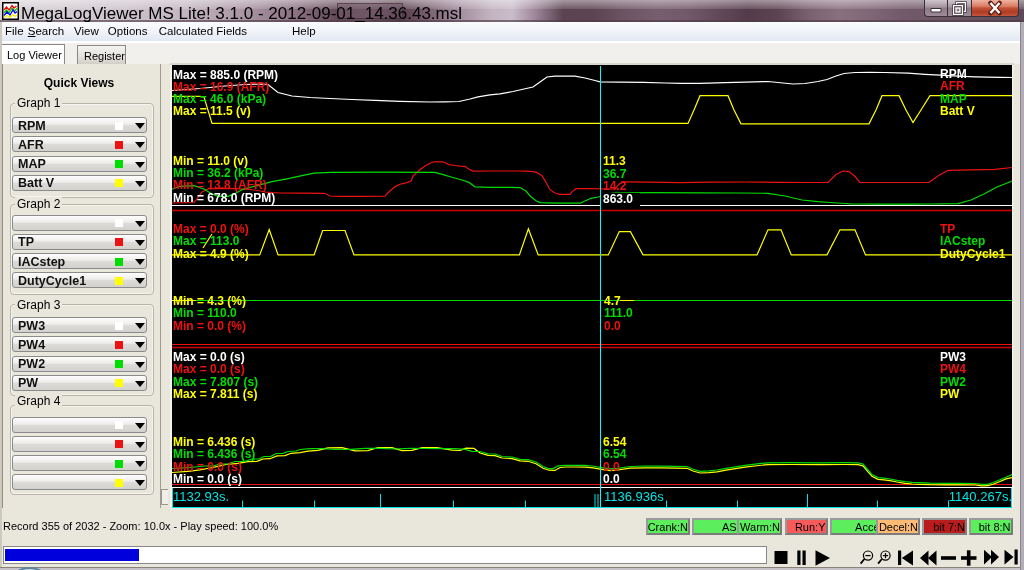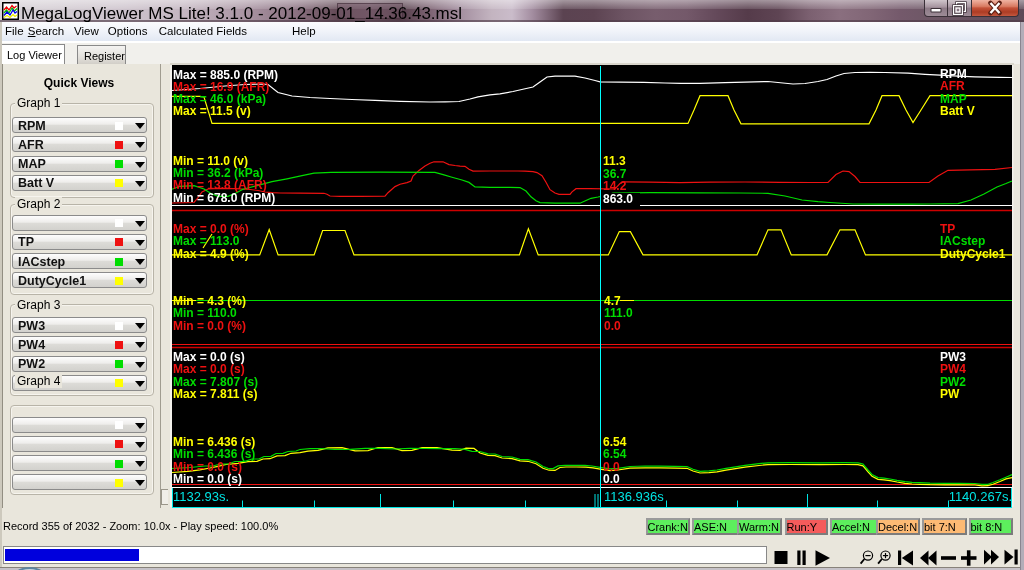--- a/index.html
+++ b/index.html
@@ -30,21 +30,21 @@
 .grouplabel{left:15px;font-size:12px;color:#000;background:#e9e6dc;padding:0 2px;}
 .qbtn{left:12px;width:135px;height:16px;border:1px solid #8b8b8b;border-radius:3px;background:linear-gradient(180deg,#fdfdfd 0%,#eeedeb 45%,#dddcd8 50%,#d2d1cd 100%);box-sizing:border-box;}
 .qbtn .lbl{position:absolute;left:5px;top:0.5px;font-size:12.5px;font-weight:bold;color:#111;}
 .qbtn .sq{position:absolute;left:102px;top:3.5px;width:8px;height:8px;}
 .qbtn .arr{position:absolute;left:122px;top:5px;width:0;height:0;border-left:5.5px solid transparent;border-right:5.5px solid transparent;border-top:6px solid #000;}
 
 #split1{left:159.5px;top:64px;width:1px;height:444px;background:#a09c90;}
 #splitbr{left:161px;top:489px;width:6px;height:14px;border:1px solid #9a968a;border-right:none;background:#f0eee8;}
 
 #statustext{left:3px;top:519.5px;font-size:11px;color:#000;}
-.chip{top:518px;height:17px;box-sizing:border-box;border:2px solid #9a9a9a;border-right-color:#7c7c7c;border-bottom-color:#7c7c7c;background:#5dee5d;font-size:11px;text-align:left;color:#000;padding-top:0.5px;}
+.chip{top:518px;height:17px;box-sizing:border-box;border:2px solid #9a9a9a;border-right-color:#7c7c7c;border-bottom-color:#7c7c7c;background:#5dee5d;font-size:11px;text-align:right;color:#000;padding-top:0.5px;}
 #progress{left:3px;top:546px;width:764px;height:17.5px;background:#fff;border:1px solid #888;box-sizing:border-box;}
 #progfill{left:5px;top:548.5px;width:134px;height:12.5px;background:#0000dd;}
 #bluearc{left:15px;top:566.5px;width:25px;height:12px;border:2px solid #5c85a0;border-radius:50%;background:#ccd8de;z-index:5;}
 #bottomline{left:0;top:567px;width:1024px;height:1px;background:#87827a;}
 #bottomborder{left:0;top:568px;width:1024px;height:2px;background:#c6c2c8;}
 #rightborder1{left:1020px;top:22px;width:1px;height:548px;background:#8a8590;}
 #rightborder2{left:1021px;top:22px;width:3px;height:548px;background:#b3adb8;}
 svg text{font-family:"Liberation Sans",sans-serif;}
 </style>
 </head>
@@ -157,21 +157,21 @@
     <span class="lbl">PW2</span>
     <span class="sq" style="background:#00dd00;"></span>
     <span class="arr"></span>
   </div>
 <div class="abs qbtn" style="top:374.90000000000003px;">
     <span class="lbl">PW</span>
     <span class="sq" style="background:#ffff00;"></span>
     <span class="arr"></span>
   </div>
 <div class="abs groupbox" style="top:404.5px;height:88.0px;"></div>
-<div class="abs grouplabel" style="top:374px;">Graph 4</div>
+<div class="abs grouplabel" style="top:394px;">Graph 4</div>
 <div class="abs qbtn" style="top:416.5px;">
     <span class="lbl"></span>
     <span class="sq" style="background:#ffffff;"></span>
     <span class="arr"></span>
   </div>
 <div class="abs qbtn" style="top:435.8px;">
     <span class="lbl"></span>
     <span class="sq" style="background:#ee1111;"></span>
     <span class="arr"></span>
   </div>
@@ -282,21 +282,21 @@
 </div>
 
 <div class="abs" id="statustext">Record 355 of 2032 - Zoom: 10.0x - Play speed: 100.0%</div>
 
 <div class="abs chip" style="left:645.5px;width:44.5px;background:#5dee5d;">Crank:N</div>
 <div class="abs chip" style="left:692.0px;width:65px;background:#5dee5d;">ASE:N</div>
 <div class="abs chip" style="left:737.0px;width:45.0px;background:#5dee5d;">Warm:N</div>
 <div class="abs chip" style="left:784.5px;width:43.0px;background:#f55b5b;">Run:Y</div>
 <div class="abs chip" style="left:830.0px;width:65px;background:#5dee5d;">Accel:N</div>
 <div class="abs chip" style="left:876.0px;width:44.0px;background:#fdba74;">Decel:N</div>
-<div class="abs chip" style="left:922.0px;width:45.0px;background:#fdba74;">bit 7:N</div>
+<div class="abs chip" style="left:922.0px;width:45.0px;background:#b91c1c;">bit 7:N</div>
 <div class="abs chip" style="left:968.5px;width:44.0px;background:#5dee5d;">bit 8:N</div>
 
 <div class="abs" id="progress"></div>
 <div class="abs" id="progfill"></div>
 <div class="abs" id="bluearc"></div>
 <div class="abs" id="bottomline"></div>
 <div class="abs" id="bottomborder"></div>
 <div class="abs" id="rightborder1"></div>
 <div class="abs" id="rightborder2"></div>
 

